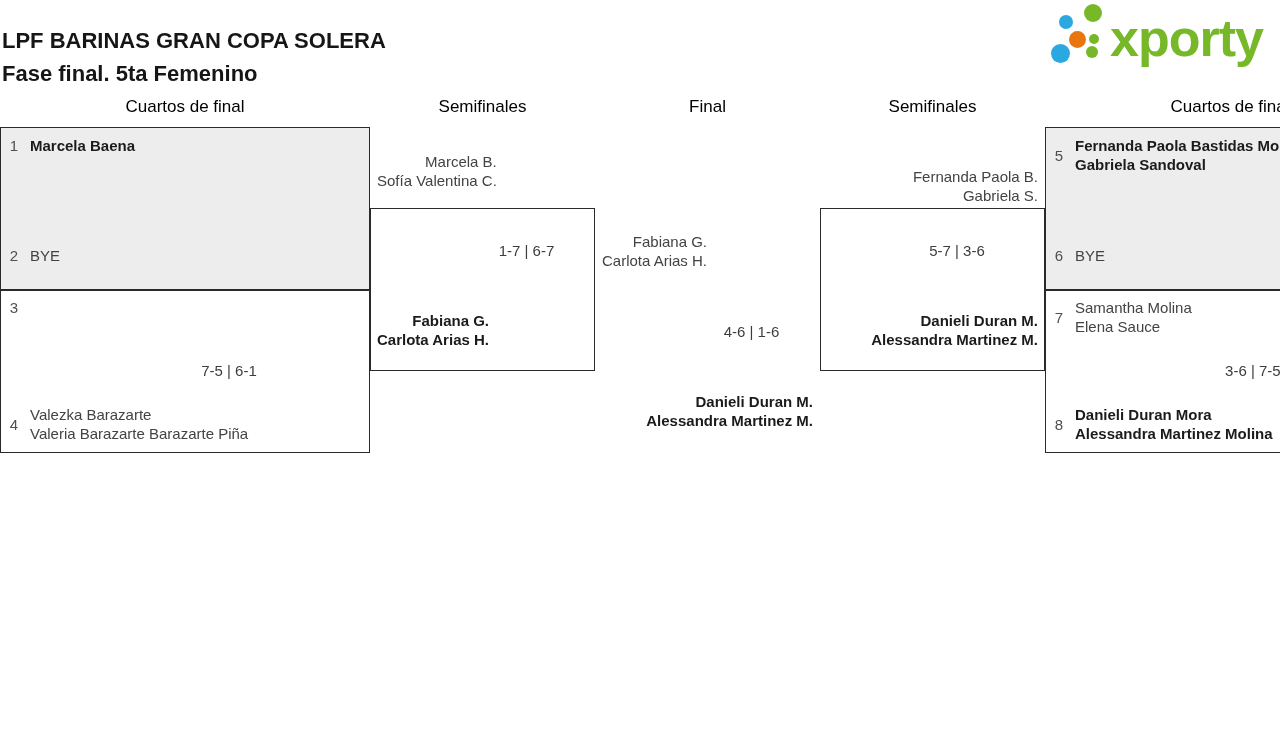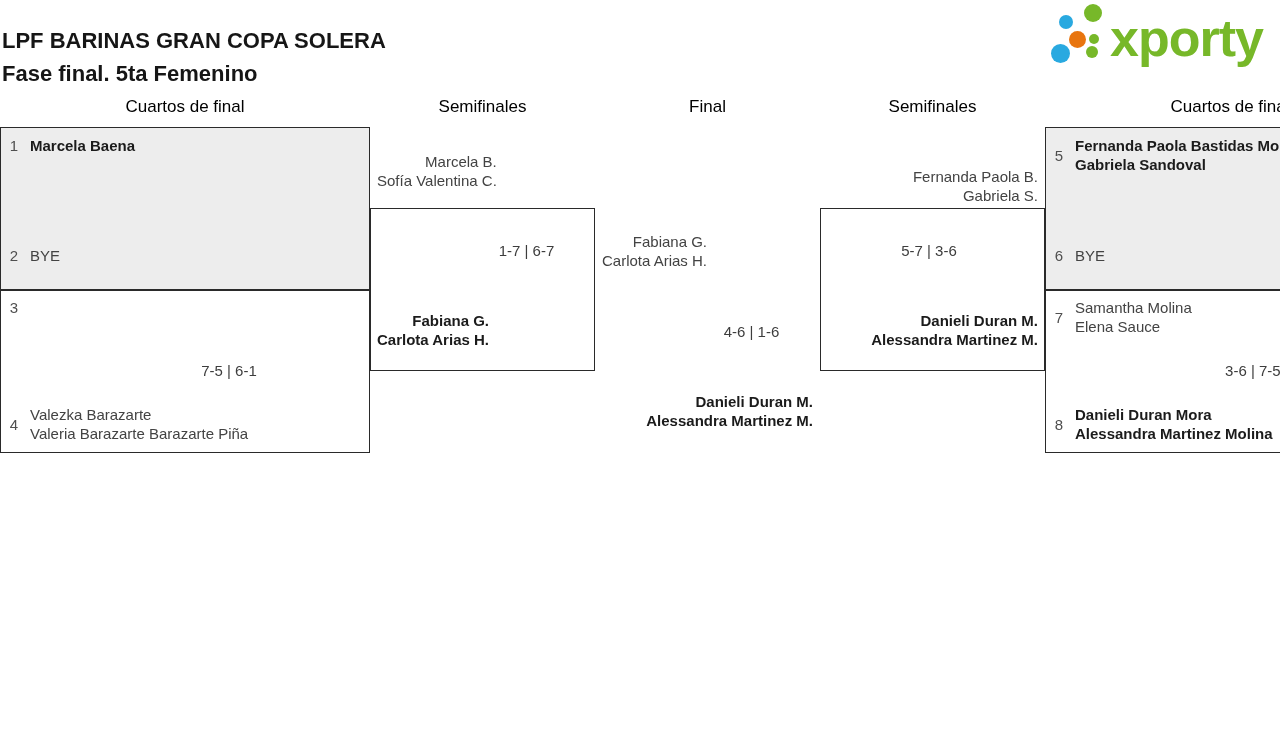--- a/index.html
+++ b/index.html
@@ -140,21 +140,21 @@
   <div class="score" style="left:595px; top:323px; width:225px;">4-6 | 1-6</div>
   <div class="nameblock winner right" style="left:595px; top:392px; width:218px;">
     <span class="pline">Danieli Duran M.</span>
     <span class="pline">Alessandra Martinez M.</span>
   </div>
 
   <div class="nameblock right" style="left:820px; top:152px; width:218px;margin-top:15px;">
     <span class="pline">Fernanda Paola B.</span>
     <span class="pline">Gabriela S.</span>
   </div>
-  <div class="score" style="left:792px; top:242px; width:186px;text-align:center;">5-7 | 3-6</div>
+  <div class="score" style="left:820px; top:242px; width:186px;text-align:center;">5-7 | 3-6</div>
   <div class="nameblock winner right" style="left:820px; top:311px; width:218px;">
     <span class="pline">Danieli Duran M.</span>
     <span class="pline">Alessandra Martinez M.</span>
   </div>
 
   <div class="prow" style="left:1049px; top:136px;">
     <span class="seed">5</span>
     <span class="pnames winner">
       <span class="pline">Fernanda Paola Bastidas Mo</span>
       <span class="pline">Gabriela Sandoval</span>

